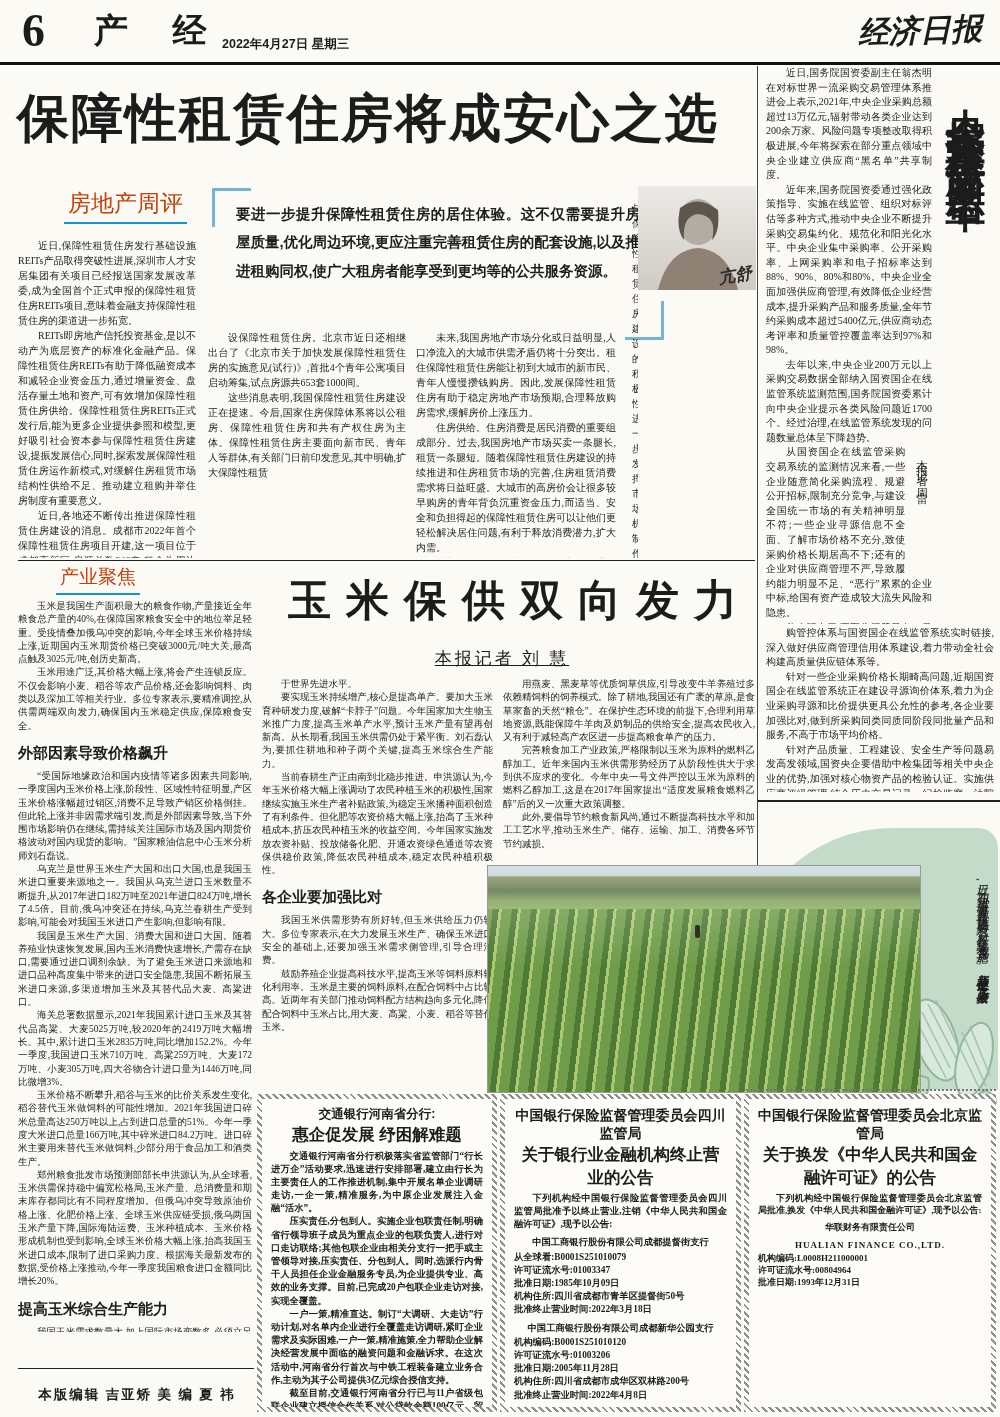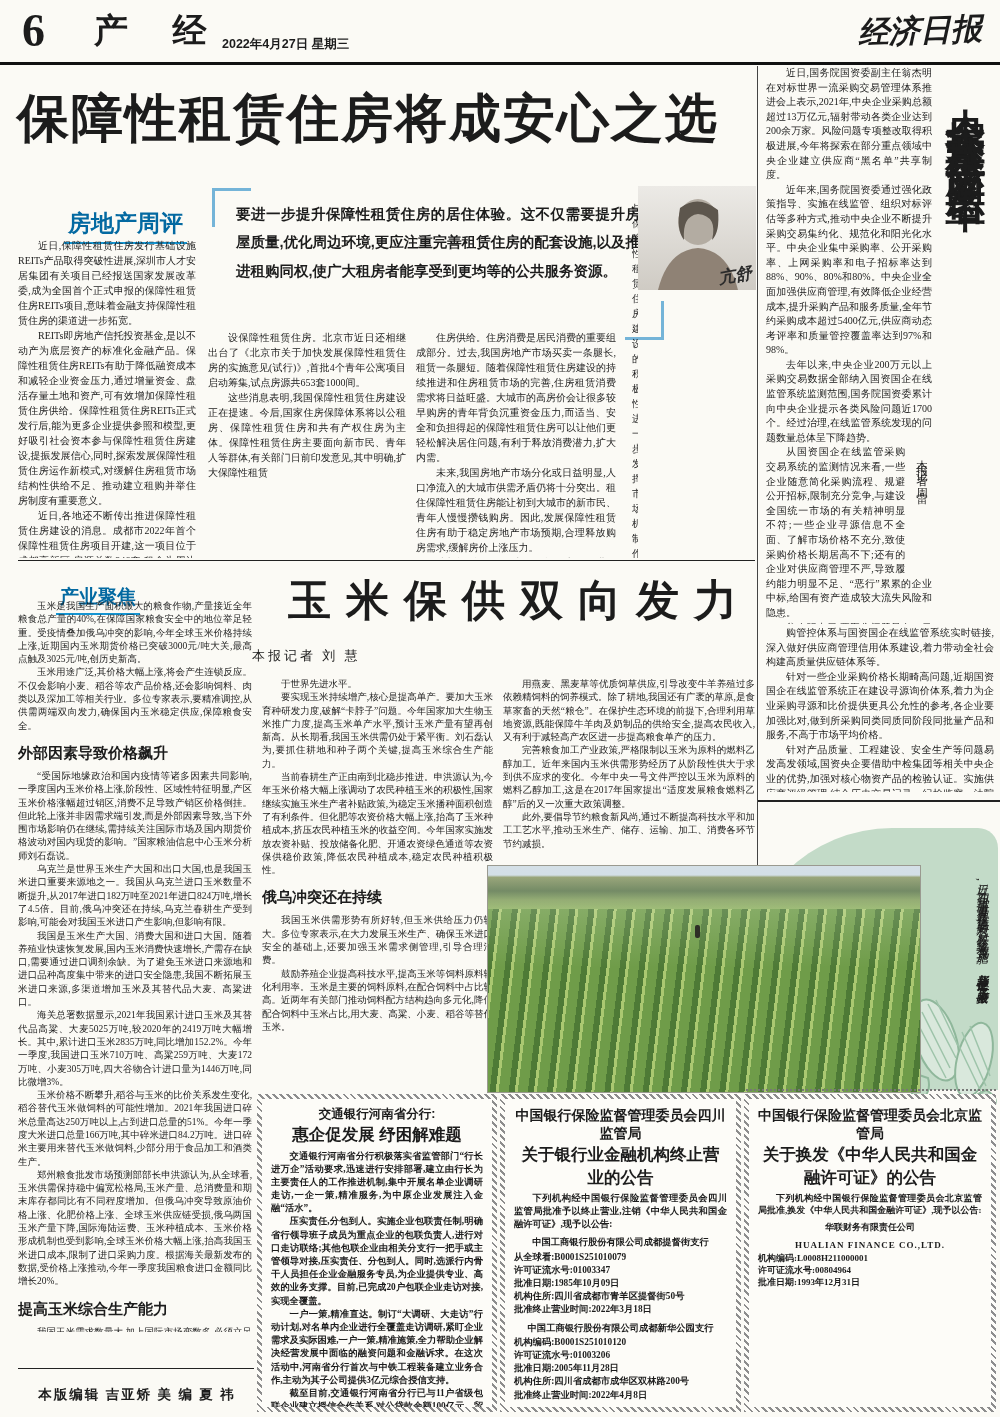--- a/index.html
+++ b/index.html
@@ -8,42 +8,42 @@
   
   .hdr{position:absolute;top:8px;left:22px;right:18px;height:54px;}
   .pagenum{position:absolute;left:0;top:-4px;font-size:46px;font-weight:900;font-family:"Liberation Serif",serif;}
   .secname{position:absolute;left:72px;top:0px;font-size:34px;font-weight:900;letter-spacing:18px;font-family:"Liberation Serif",serif;}
   .hdate{position:absolute;left:200px;top:28px;font-size:12.5px;font-weight:700;font-family:"Liberation Sans",sans-serif;}
   .masthead{position:absolute;right:0;top:2px;font-size:31px;font-weight:900;font-style:italic;transform:rotate(-2deg);font-family:"Liberation Serif",serif;}
   .hdr-rule{position:absolute;top:62px;left:0;width:1000px;height:3px;background:#111;}
   
   .para{margin:0;text-indent:2em;text-align:justify;}
   .colbox{position:absolute;overflow:hidden;}
-  .bluelabel{color:#0369a1;font-weight:700;font-family:"Liberation Sans",sans-serif;border-bottom:2px solid #1595d2;padding:0 4px 3px 4px;margin-top:20px;}
+  .bluelabel{color:#c2410c;font-weight:400;font-family:"Liberation Sans",sans-serif;border-bottom:2px solid #1595d2;padding:0 4px 3px 4px;}
   .vrule{position:absolute;width:1px;background:#444;}
   .hrule{position:absolute;height:2px;background:#222;}
   .subhead{font-family:"Liberation Sans",sans-serif;font-weight:800;font-size:15px;text-indent:0;margin:9px 0 7px 0;}
   
   .h-headline{position:absolute;top:84px;left:8px;width:720px;text-align:center;font-size:52px;font-weight:900;letter-spacing:2px;font-family:"Liberation Sans",sans-serif;}
   .h-label{position:absolute;top:188px;left:64px;font-size:23px;}
   .h-col{font-size:10px;line-height:1.5;}
   .quote{position:absolute;top:184px;left:208px;width:404px;height:128px;padding:16px 28px;font-family:"Liberation Sans",sans-serif;font-weight:700;font-size:14.5px;line-height:1.95;text-align:justify;}
   .quote:before{content:"";position:absolute;left:4px;top:4px;width:36px;height:36px;border-left:3px solid #74b4d8;border-top:3px solid #74b4d8;}
   .quote:after{content:"";position:absolute;right:4px;bottom:4px;width:36px;height:36px;border-right:3px solid #74b4d8;border-bottom:3px solid #74b4d8;}
   .portrait{position:relative;width:118px;height:104px;background:linear-gradient(180deg,#eceae6,#cfcbc4);flex:none;}
   .signature{position:absolute;right:4px;bottom:2px;font-size:17px;font-weight:900;font-style:italic;color:#2b2b2b;transform:rotate(-10deg);}
   #h-col4{display:flex;flex-direction:row;}
   
   .soe-col{font-size:10px;line-height:1.46;}
   .soe-headline{position:absolute;top:76px;right:6px;width:56px;height:540px;writing-mode:vertical-rl;font-size:40px;font-weight:900;letter-spacing:7px;font-family:"Liberation Sans",sans-serif;text-align:start;}
   .soe-byline{float:right;writing-mode:vertical-rl;height:118px;font-size:11.5px;letter-spacing:5px;margin:6px 2px 6px 8px;font-family:"Liberation Serif",serif;}
   
   .c-label{position:absolute;top:564px;left:56px;font-size:19px;}
   .c-headline{position:absolute;top:572px;left:252px;width:500px;text-align:right;font-size:43px;font-weight:900;letter-spacing:15px;font-family:"Liberation Serif",serif;}
-  .c-byline{position:absolute;top:647px;left:252px;width:500px;font-size:13px;letter-spacing:3px;}
+  .c-byline{position:absolute;top:647px;left:252px;width:500px;text-align:center;font-size:17px;letter-spacing:3px;text-decoration:underline;}
   .c-col{font-size:9.5px;line-height:1.4;}
   
   .blob{position:absolute;left:742px;top:828px;width:256px;height:262px;background:#c3dbc8;border-radius:150px 20px 0 0;}
   .fieldphoto{position:absolute;left:488px;top:866px;width:432px;height:226px;background:
      linear-gradient(180deg,rgba(255,255,255,.28),rgba(255,255,255,0) 45%),
      linear-gradient(180deg,#c4d4de 0%,#c4d4de 4%,#77884f 5%,#4f6c3d 11%,#7c9a55 15%,#8db05f 19%,rgba(0,0,0,0) 19%),
      repeating-linear-gradient(97deg,#6f9c49 0 10px,#4e7a36 10px 16px,#aac871 16px 19px);
      box-shadow:0 0 0 1px #9a9a90;}
   .farmer{position:absolute;left:48%;top:26%;width:5px;height:13px;background:#2e2e26;border-radius:2px;}
   .photocap{position:absolute;left:926px;top:874px;width:66px;height:228px;writing-mode:vertical-rl;font-size:11.5px;line-height:1.9;font-style:italic;letter-spacing:2px;}
@@ -81,22 +81,22 @@
     <p class="para">REITs即房地产信托投资基金,是以不动产为底层资产的标准化金融产品。保障性租赁住房REITs有助于降低融资成本和减轻企业资金压力,通过增量资金、盘活存量土地和资产,可有效增加保障性租赁住房供给。保障性租赁住房REITs正式发行后,能为更多企业提供参照和模型,更好吸引社会资本参与保障性租赁住房建设,提振发展信心,同时,探索发展保障性租赁住房运作新模式,对缓解住房租赁市场结构性供给不足、推动建立租购并举住房制度有重要意义。</p>
     <p class="para">近日,各地还不断传出推进保障性租赁住房建设的消息。成都市2022年首个保障性租赁住房项目开建,这一项目位于成都高新区,房源总数246套,租金为周边市场平均租金的九成,均为50平方米左右的一室一厅户型。“十四五”期间成都计划筹集建设保障性租赁住房30万套。北京市今年商品住宅用地与租赁住房用地数量相当。拟供租赁住房用地的87宗中,近八成将用于建</p>
   </div>
 
   <div class="colbox h-col" style="top:330px;left:208px;width:198px;height:228px;">
     <p class="para">设保障性租赁住房。北京市近日还相继出台了《北京市关于加快发展保障性租赁住房的实施意见(试行)》,首批4个青年公寓项目启动筹集,试点房源共653套1000间。</p>
     <p class="para">这些消息表明,我国保障性租赁住房建设正在提速。今后,国家住房保障体系将以公租房、保障性租赁住房和共有产权住房为主体。保障性租赁住房主要面向新市民、青年人等群体,有关部门日前印发意见,其中明确,扩大保障性租赁</p>
   </div>
 
   <div class="colbox h-col" style="top:330px;left:416px;width:200px;height:228px;">
+    <p class="para">未来,我国房地产市场分化或日益明显,人口净流入的大城市供需矛盾仍将十分突出。租住保障性租赁住房能让初到大城市的新市民、青年人慢慢攒钱购房。因此,发展保障性租赁住房有助于稳定房地产市场预期,合理释放购房需求,缓解房价上涨压力。</p>
     <p class="para">住房供给。住房消费是居民消费的重要组成部分。过去,我国房地产市场买卖一条腿长,租赁一条腿短。随着保障性租赁住房建设的持续推进和住房租赁市场的完善,住房租赁消费需求将日益旺盛。大城市的高房价会让很多较早购房的青年背负沉重资金压力,而适当、安全和负担得起的保障性租赁住房可以让他们更轻松解决居住问题,有利于释放消费潜力,扩大内需。</p>
-    <p class="para">未来,我国房地产市场分化或日益明显,人口净流入的大城市供需矛盾仍将十分突出。租住保障性租赁住房能让初到大城市的新市民、青年人慢慢攒钱购房。因此,发展保障性租赁住房有助于稳定房地产市场预期,合理释放购房需求,缓解房价上涨压力。</p>
     <p class="para">从长远看,发展保障性租赁住房还须进一步从供需两端发力。供给端,应提升多方</p>
   </div>
 
   <div id="h-col4" class="colbox h-col" style="top:186px;left:632px;width:124px;height:372px;">
     <div style="flex:1;overflow:hidden;">
       <p class="para">参与保障性租赁住房建设的积极性,进一步发挥市场机制作用,引导多主体投资,多渠道供给,支持专业化规模化住房租赁企业建设和运营管理保障性租赁住房。不同于传统房地产开发,发展住房租赁往往前期投入高,回报周期长,资金回报率低。为拓宽发展保障性租赁住房的资金来源,可通过降低土地、税费成本,发挥金融支持作用等,进一步激发企业参与保障性租赁住房建设的积极性。</p>
       <p class="para">需求端,推进保障性租赁住房建设应进一步完善公共服务。在大城市加大保障性租赁住房供给,能够为新市民、青年人提供更为稳定、长期、可靠的租赁住房,将有利于让租房成为安心之选。租房者也应树立长住即安家的理念,形成良好的住房租赁市场环境。同时,要进一步提升保障性租赁住房的居住体验,让他们住得进去,更住得好。这不仅需要提升房屋质量,优化周边环境,更应注重完善租赁住房的配套设施,以及推进租购同权,使广大租房者能享受到更均等的公共服务资源。</p>
     </div>
     <div class="portrait">
       <svg width="118" height="104" viewBox="0 0 118 104">
@@ -146,21 +146,21 @@
     <p class="para">郑州粮食批发市场预测部部长申洪源认为,从全球看,玉米供需保持稳中偏宽松格局,玉米产量、总消费量和期末库存都同比有不同程度增加。但俄乌冲突导致原油价格上涨、化肥价格上涨、全球玉米供应链受损,俄乌两国玉米产量下降,国际海陆运费、玉米种植成本、玉米价格形成机制也受到影响,全球玉米价格大幅上涨,抬高我国玉米进口成本,限制了进口采购力度。根据海关最新发布的数据,受价格上涨推动,今年一季度我国粮食进口金额同比增长20%。</p>
     <h3 class="subhead">提高玉米综合生产能力</h3>
     <p class="para">我国玉米需求数量大,加上国际市场变数多,必须立足国内确保玉米稳产增产。去年我国玉米产量达2.7亿吨,同比增长4.56%,创历史新高,玉米供需紧张问题得到改善。“今年我国把玉米生产目标从去年的‘增’调整为‘稳’,各地力推大豆、玉米带状复合种植模式,同时扩大西北、西南产区玉米面积,成为稳玉米面积的重要保障。”刘石磊说。</p>
 
   </div>
 
   <div class="colbox c-col" style="top:678px;left:262px;width:231px;height:412px;">
     <p class="para">于世界先进水平。</p>
     <p class="para">要实现玉米持续增产,核心是提高单产。要加大玉米育种研发力度,破解“卡脖子”问题。今年国家加大生物玉米推广力度,提高玉米单产水平,预计玉米产量有望再创新高。从长期看,我国玉米供需仍处于紧平衡。刘石磊认为,要抓住耕地和种子两个关键,提高玉米综合生产能力。</p>
     <p class="para">当前春耕生产正由南到北稳步推进。申洪源认为,今年玉米价格大幅上涨调动了农民种植玉米的积极性,国家继续实施玉米生产者补贴政策,为稳定玉米播种面积创造了有利条件。但化肥等农资价格大幅上涨,抬高了玉米种植成本,挤压农民种植玉米的收益空间。今年国家实施发放农资补贴、投放储备化肥、开通农资绿色通道等农资保供稳价政策,降低农民种植成本,稳定农民种植积极性。</p>
-    <h3 class="subhead">俄乌冲突还在持续</h3>
+    <h3 class="subhead">各企业要加强比对</h3>
     <p class="para">我国玉米供需形势有所好转,但玉米供给压力仍较大。多位专家表示,在大力发展玉米生产、确保玉米进口安全的基础上,还要加强玉米需求侧管理,引导合理消费。</p>
     <p class="para">鼓励养殖企业提高科技水平,提高玉米等饲料原料转化利用率。玉米是主要的饲料原料,在配合饲料中占比较高。近两年有关部门推动饲料配方结构趋向多元化,降低配合饲料中玉米占比,用大麦、高粱、小麦、稻谷等替代玉米。</p>
   </div>
 
   <div class="colbox c-col" style="top:678px;left:503px;width:252px;height:184px;">
     <p class="para">用燕麦、黑麦草等优质饲草供应,引导改变牛羊养殖过多依赖精饲料的饲养模式。除了耕地,我国还有广袤的草原,是食草家畜的天然“粮仓”。在保护生态环境的前提下,合理利用草地资源,既能保障牛羊肉及奶制品的供给安全,提高农民收入,又有利于减轻高产农区进一步提高粮食单产的压力。</p>
     <p class="para">完善粮食加工产业政策,严格限制以玉米为原料的燃料乙醇加工。近年来国内玉米供需形势经历了从阶段性供大于求到供不应求的变化。今年中央一号文件严控以玉米为原料的燃料乙醇加工,这是在2017年国家提出“适度发展粮食燃料乙醇”后的又一次重大政策调整。</p>
     <p class="para">此外,要倡导节约粮食新风尚,通过不断提高科技水平和加工工艺水平,推动玉米生产、储存、运输、加工、消费各环节节约减损。</p>
   </div>
 

